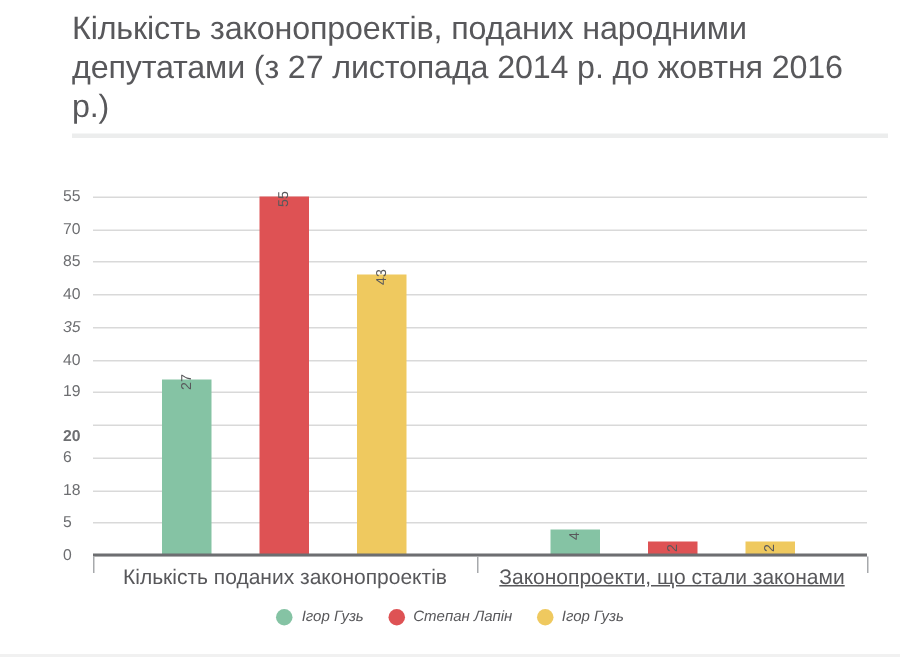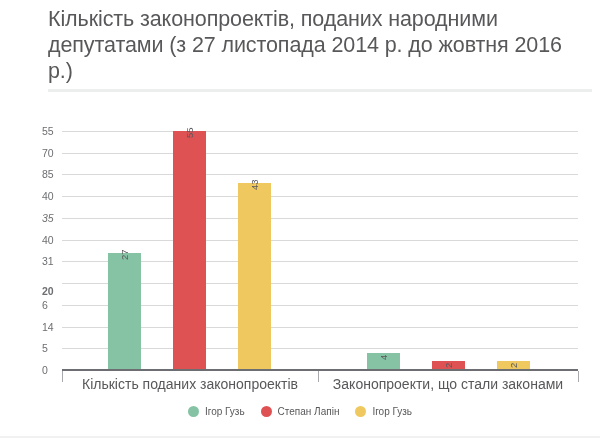--- a/index.html
+++ b/index.html
@@ -113,20 +113,21 @@
     width: 600px;
     display: flex;
     justify-content: center;
     align-items: center;
     gap: 16px;
   }
   .legend-item {
     display: flex;
     align-items: center;
     gap: 6px;
+    font-style: italic;
   }
   .legend-swatch {
     width: 11px;
     height: 11px;
     border-radius: 50%;
     display: block;
   }
   .legend-text {
     font-size: 10px;
     color: #58585b;
@@ -155,27 +156,27 @@
     <div class="ytick-label" style="top: 21.7273px; left: -20px;">70</div>
     <div class="gridline" style="top: 43.4545px;"></div>
     <div class="ytick-label" style="top: 43.4545px; left: -20px;">85</div>
     <div class="gridline" style="top: 65.1818px;"></div>
     <div class="ytick-label" style="top: 65.1818px; left: -20px;">40</div>
     <div class="gridline" style="top: 86.9091px;"></div>
     <div class="ytick-label" style="top: 86.9091px; left: -20px; font-style: italic;">35</div>
     <div class="gridline" style="top: 108.636px;"></div>
     <div class="ytick-label" style="top: 108.636px; left: -20px;">40</div>
     <div class="gridline" style="top: 130.364px;"></div>
-    <div class="ytick-label" style="top: 130.364px; left: -20px;">31</div>
+    <div class="ytick-label" style="top: 130.364px; left: -20px;">19</div>
     <div class="gridline" style="top: 152.091px;"></div>
     <div class="ytick-label" style="top: 160px; left: -20px; font-weight: bold;">20</div>
     <div class="gridline" style="top: 173.818px;"></div>
     <div class="ytick-label" style="top: 173.818px; left: -20px;">6</div>
     <div class="gridline" style="top: 195.545px;"></div>
-    <div class="ytick-label" style="top: 195.545px; left: -20px;">14</div>
+    <div class="ytick-label" style="top: 195.545px; left: -20px;">18</div>
     <div class="gridline" style="top: 217.273px;"></div>
     <div class="ytick-label" style="top: 217.273px; left: -20px;">5</div>
     <div class="gridline" style="top: 239px;"></div>
     <div class="ytick-label" style="top: 239px; left: -20px;">0</div>
     <div class="bar" title="Ігор Гузь: 27" style="left: 46px; width: 33px; height: 117.327px; background: rgb(133, 195, 164);"></div>
     <div class="bar-label" style="left: 67.5px; top: 117.673px;">27</div>
     <div class="bar" title="Степан Івахів: 55" style="left: 111px; width: 33px; height: 239px; background: rgb(222, 82, 84);"></div>
     <div class="bar-label" style="left: 132.5px; top: -4px;">55</div>
     <div class="bar" title="Ігор Лапін: 43" style="left: 176px; width: 33px; height: 186.855px; background: rgb(239, 201, 95);"></div>
     <div class="bar-label" style="left: 197.5px; top: 48.1455px;">43</div>
@@ -203,13 +204,13 @@
       <span class="legend-text">Ігор Гузь</span>
     </div>
   </div>
 
 <div id="bottom-rule"></div>
 
 <div class="axis-tick" style="left: 62px;"></div>
 <div class="axis-tick" style="left: 318px;"></div>
 <div class="axis-tick" style="left: 578px;"></div>
 <div class="cat-label" style="left: 62px; width: 256px;">Кількість поданих законопроектів</div>
-<div class="cat-label" style="left: 318px; width: 260px;">Законопроекти, що стали законами</div>
+<div class="cat-label" style="left: 318px; width: 260px; text-decoration: underline;">Законопроекти, що стали законами</div>
 
 </body></html>

